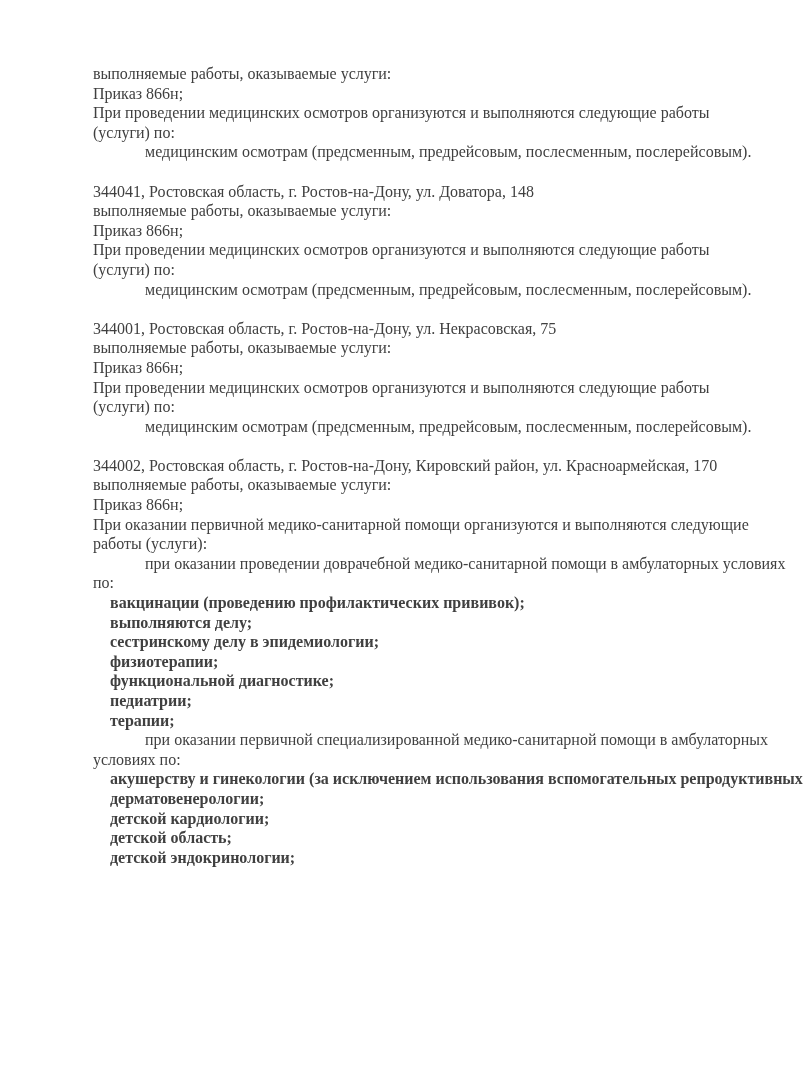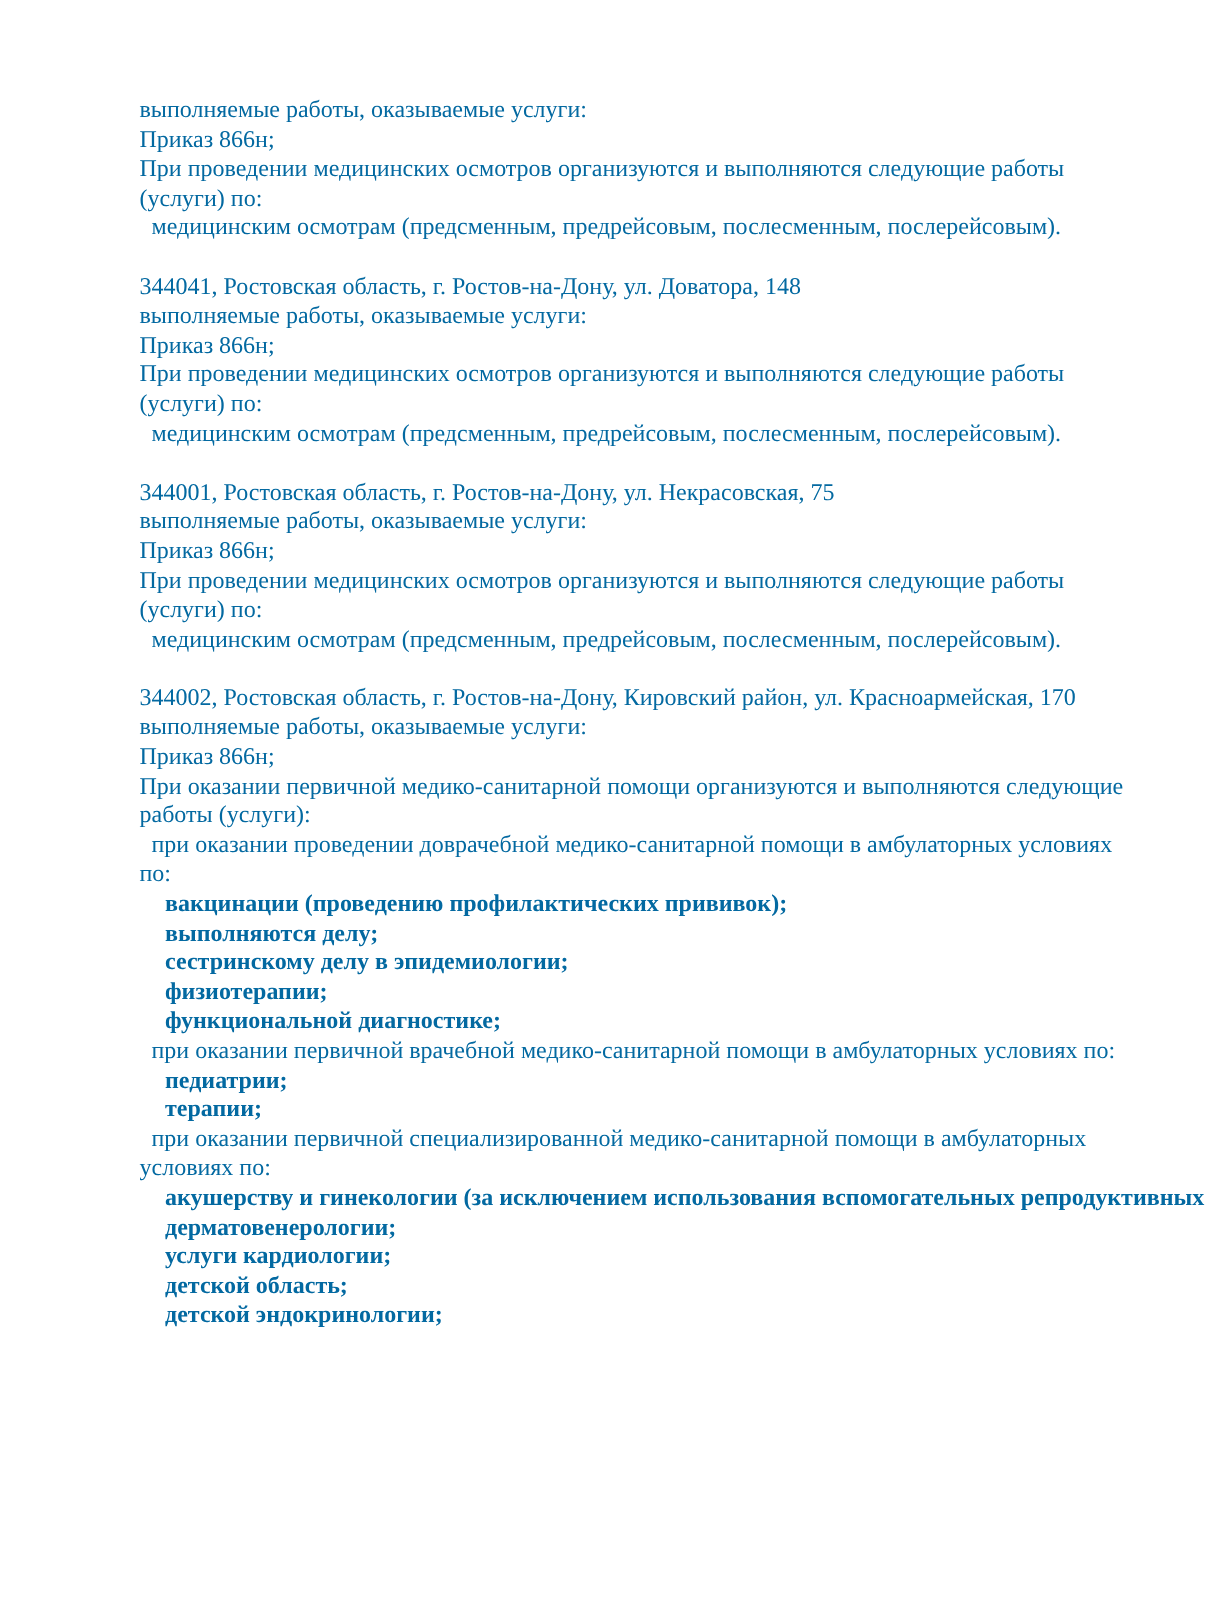--- a/index.html
+++ b/index.html
@@ -14,30 +14,30 @@
   }
   .page {
     box-sizing: border-box;
     width: 648px;
     height: 1080px;
     background: #ffffff;
     padding: 64px 60px 0 93px;
     font-family: "Liberation Serif", "DejaVu Serif", serif;
     font-size: 16px;
     line-height: 19.6px;
-    color: #0369a1;
+    color: #404040;
   }
   .block { margin: 0; }
   .block + .block { margin-top: 19.6px; }
   .line {
     white-space: nowrap;
     min-height: 19.6px;
   }
   .indent-0 { padding-left: 0; }
-  .indent-1 { padding-left: 8px; }
+  .indent-1 { padding-left: 8px; margin-left: 44px; }
   .indent-2 { padding-left: 17px; font-weight: bold; }
 </style>
 </head>
 <body>
 
 <div class="page">
   <div id="doc">
       <div class="block">
         <div class="line indent-0">выполняемые работы, оказываемые услуги:</div>
         <div class="line indent-0">Приказ 866н;</div>
@@ -67,25 +67,24 @@
         <div class="line indent-0">Приказ 866н;</div>
         <div class="line indent-0">При оказании первичной медико-санитарной помощи организуются и выполняются следующие</div>
         <div class="line indent-0">работы (услуги):</div>
         <div class="line indent-1">при оказании проведении доврачебной медико-санитарной помощи в амбулаторных условиях</div>
         <div class="line indent-0">по:</div>
         <div class="line indent-2">вакцинации (проведению профилактических прививок);</div>
         <div class="line indent-2">выполняются делу;</div>
         <div class="line indent-2">сестринскому делу в эпидемиологии;</div>
         <div class="line indent-2">физиотерапии;</div>
         <div class="line indent-2">функциональной диагностике;</div>
-        <div class="line indent-1">при оказании первичной врачебной медико-санитарной помощи в амбулаторных условиях по:</div>
         <div class="line indent-2">педиатрии;</div>
         <div class="line indent-2">терапии;</div>
         <div class="line indent-1">при оказании первичной специализированной медико-санитарной помощи в амбулаторных</div>
         <div class="line indent-0">условиях по:</div>
         <div class="line indent-2">акушерству и гинекологии (за исключением использования вспомогательных репродуктивных</div>
         <div class="line indent-2">дерматовенерологии;</div>
-        <div class="line indent-2">услуги кардиологии;</div>
+        <div class="line indent-2">детской кардиологии;</div>
         <div class="line indent-2">детской область;</div>
         <div class="line indent-2">детской эндокринологии;</div>
       </div>
     </div>
 </div>
 
 </body></html>

